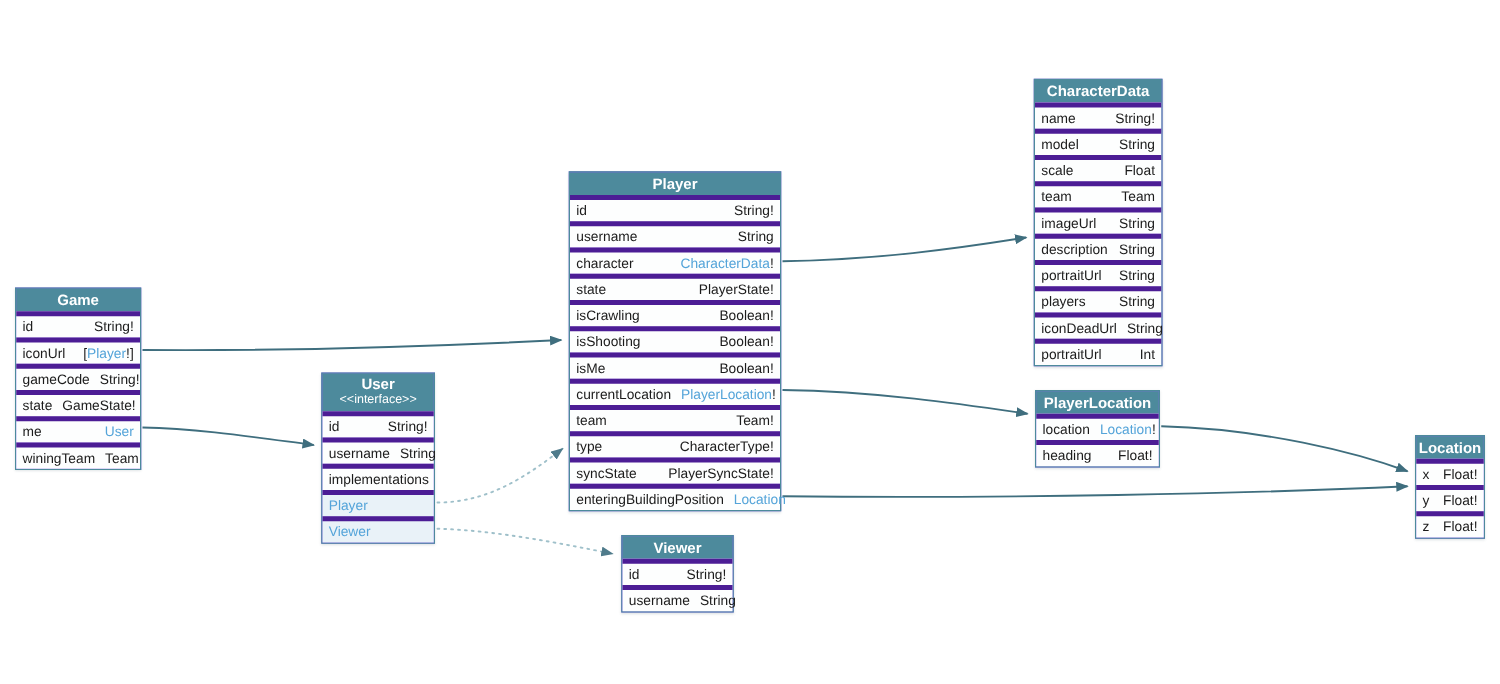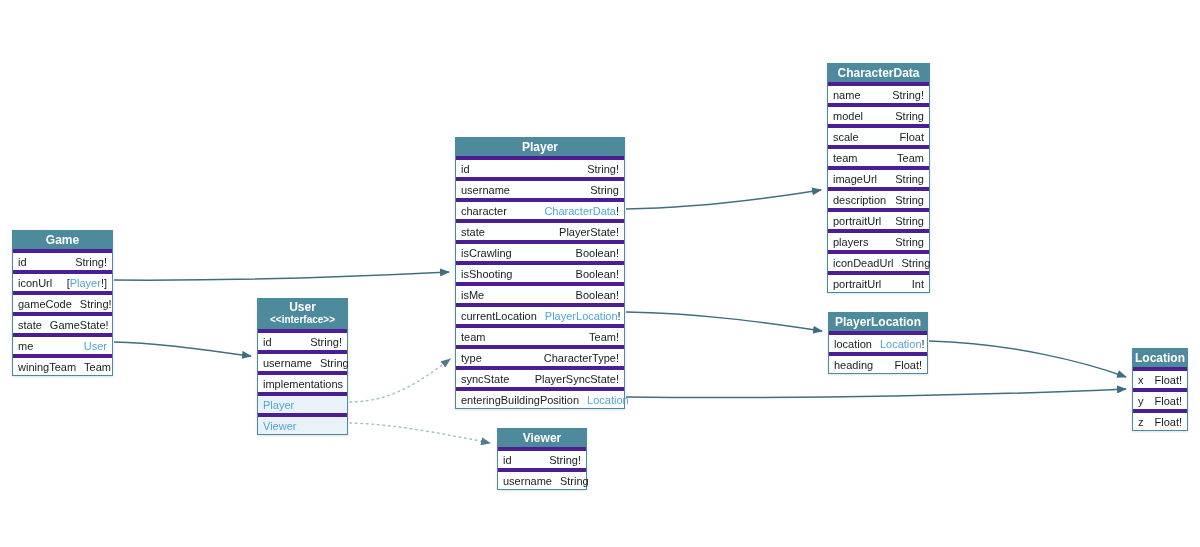--- a/index.html
+++ b/index.html
@@ -28,21 +28,21 @@
     color:#ffffff;
     text-align:center;
     font-weight:bold;
     font-size:12px;
     line-height:18px;
     height:18px;
     overflow:hidden;
   }
   .gtable .hdr.twoline { height:30px; padding-top:2px; box-sizing:border-box; }
   .gtable .hdr.twoline .ttl { line-height:13px; }
-  .gtable .hdr .sub { font-size:10px; line-height:12px; font-weight:bold; }
+  .gtable .hdr .sub { font-size:10px; line-height:12px; font-weight:normal; }
   .gtable .row {
     display:flex;
     justify-content:space-between;
     align-items:center;
     height:21px;
     box-sizing:border-box;
     padding:0 5px;
     border-top:4px solid #4c1d95;
     background:#fdfefe;
     font-size:11px;

